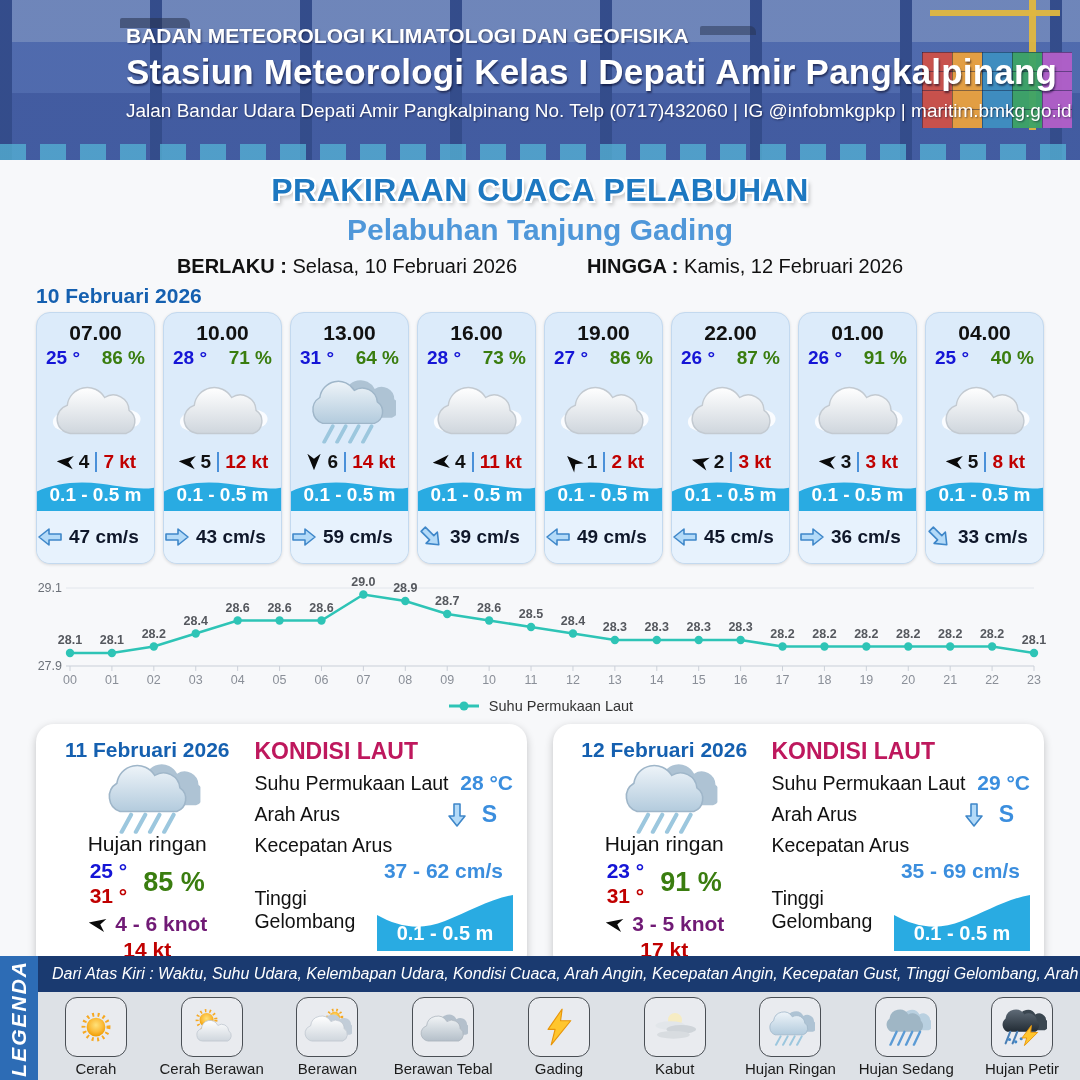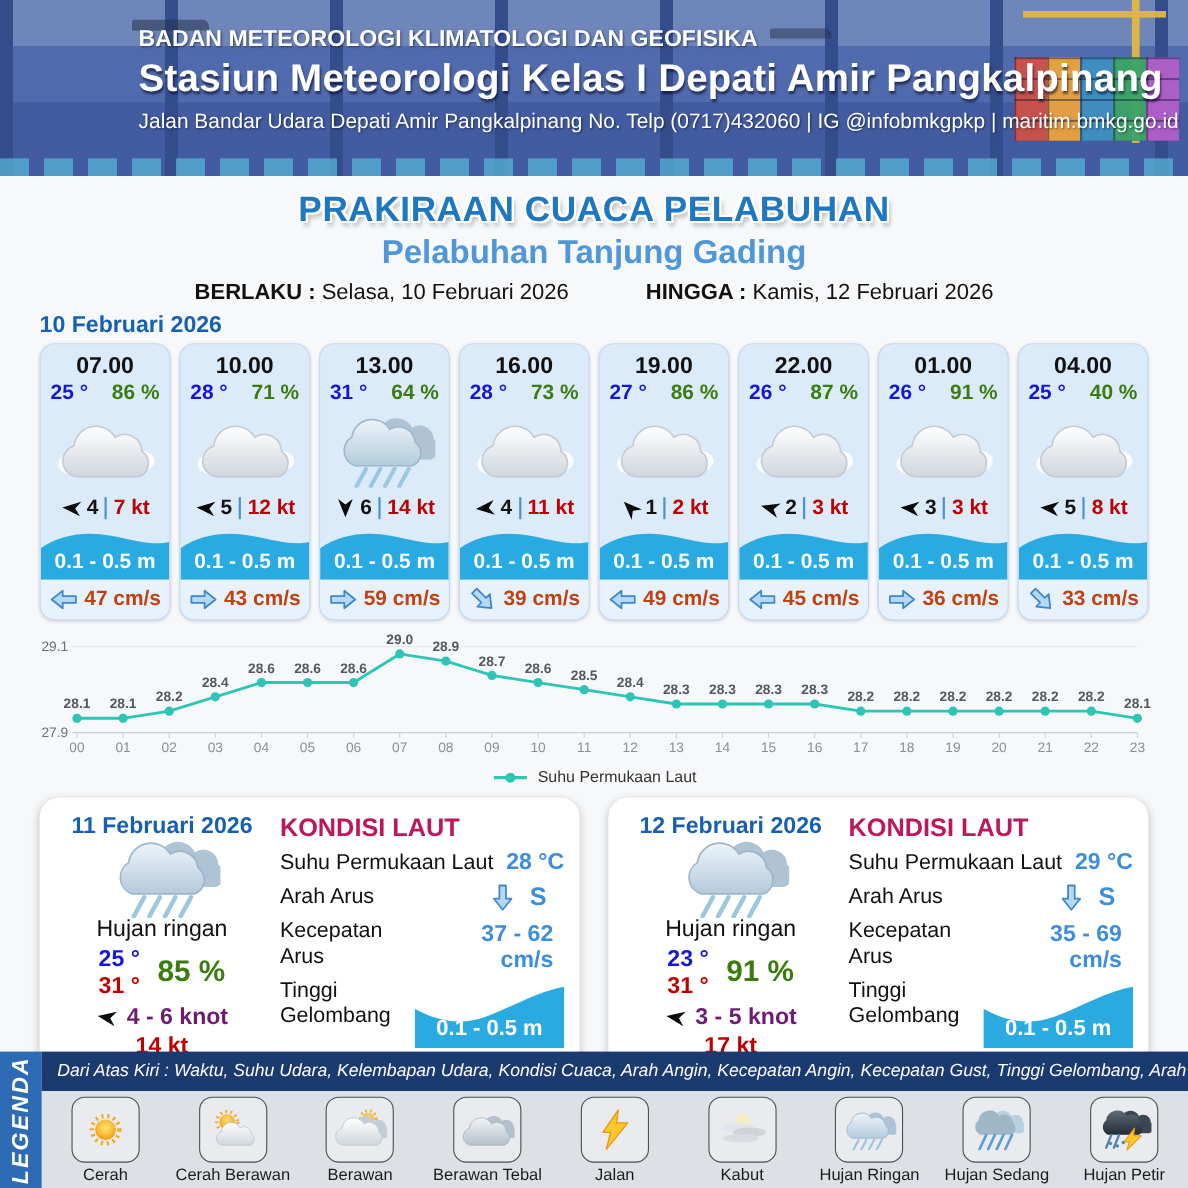--- a/index.html
+++ b/index.html
@@ -50,22 +50,22 @@
   .fhum{color:#3a7d0f;}
   .ficon{height:76px;display:flex;align-items:center;justify-content:center;}
   .ficon svg{width:92px;height:70px;}
   .fwind{height:30px;display:flex;align-items:center;justify-content:center;gap:4px;font-size:19px;font-weight:bold;color:#111;}
   .dart{width:20px;height:20px;fill:#0a0a0a;flex:0 0 auto;}
   .fsep{width:2px;height:20px;background:#4a90d9;margin:0 2px;}
   .fws{color:#c00000;}
   .fwave{position:relative;flex:1;}
   .fwave svg{position:absolute;inset:0;width:100%;height:100%;}
   .fwave span{position:absolute;bottom:5px;left:0;right:0;text-align:center;color:#fff;font-size:19px;font-weight:bold;}
-  .fcur{height:36px;background:#e7f2fd;display:flex;align-items:center;justify-content:center;gap:6px;
-    font-size:19px;font-weight:bold;color:#c2410c;}
+  .fcur{height:52px;background:#e7f2fd;display:flex;align-items:center;gap:6px;
+    font-size:19px;font-weight:bold;color:#0f172a;}
   .barrow{width:26px;height:20px;flex:0 0 auto;}
   .barrow path{fill:#b3daf8;stroke:#3f87c9;stroke-width:1.6;stroke-linejoin:round;}
   
   .chart{margin:6px 30px 0 30px;}
   .chart-legend{display:flex;justify-content:center;align-items:center;gap:8px;font-size:14.5px;color:#333;margin-top:2px;}
   
   .days{display:flex;gap:26px;padding:0 36px;margin-top:10px;}
   .dcard{flex:1;height:248px;background:#fff;border-radius:18px;box-shadow:0 3px 9px rgba(0,0,0,.22);
     display:flex;padding:10px 14px;box-sizing:border-box;}
   .dleft{width:42%;display:flex;flex-direction:column;align-items:center;}
@@ -79,21 +79,21 @@
   .dhum{font-size:27px;font-weight:bold;color:#3a7d0f;}
   .dwind{display:flex;align-items:center;gap:8px;font-size:21px;color:#701a75;font-weight:bold;margin-top:4px;}
   .dgust{font-size:21px;font-weight:bold;color:#c00000;margin-top:2px;}
   .dright{width:58%;padding-left:10px;box-sizing:border-box;}
   .kheading{font-size:23px;font-weight:bold;color:#be185d;margin:4px 0 6px 0;}
   .krow{display:flex;justify-content:space-between;align-items:center;font-size:19.5px;color:#111;margin:6px 0;}
   .kval{color:#3b8ede;font-weight:bold;font-size:21px;}
   .kdir{display:flex;align-items:center;gap:12px;padding-right:16px;}
   .kdir .barrow{width:26px;height:26px;}
   .kdir span{color:#3b8ede;font-weight:bold;font-size:23px;}
-  .kcol{flex-direction:row;align-items:stretch;margin:2px 0;}
+  .kcol{flex-direction:column;align-items:stretch;margin:2px 0;}
   .kcol .kval{text-align:right;padding-right:10px;margin-top:2px;}
   .kwaverow{align-items:flex-start;margin-top:4px;}
   .kwave{position:relative;width:176px;height:64px;}
   .kwave svg{position:absolute;inset:0;width:100%;height:100%;}
   .kwave span{position:absolute;bottom:6px;left:0;right:0;text-align:center;color:#fff;font-size:20px;font-weight:bold;}
   
   .legend{position:absolute;left:0;bottom:0;width:1080px;height:124px;}
   .legend-band{position:absolute;left:0;top:0;width:38px;height:124px;background:#2d6cb5;
     display:flex;align-items:center;justify-content:center;}
   .legend-band span{color:#fff;font-weight:bold;font-style:italic;font-size:21px;letter-spacing:2px;
@@ -763,21 +763,21 @@
           </svg>
     </div>
     <div class="llabel">Berawan Tebal</div>
   </div>
   <div class="ltile">
     <div class="lbox">
       <svg viewBox="0 0 64 48">
             <use href="#ic-petir"></use>
           </svg>
     </div>
-    <div class="llabel">Jalan</div>
+    <div class="llabel">Gading</div>
   </div>
   <div class="ltile">
     <div class="lbox">
       <svg viewBox="0 0 64 48">
             <use href="#ic-kabut"></use>
           </svg>
     </div>
     <div class="llabel">Kabut</div>
   </div>
   <div class="ltile">

